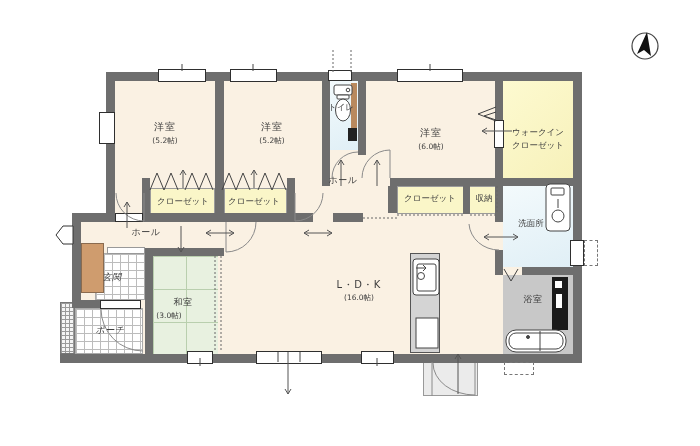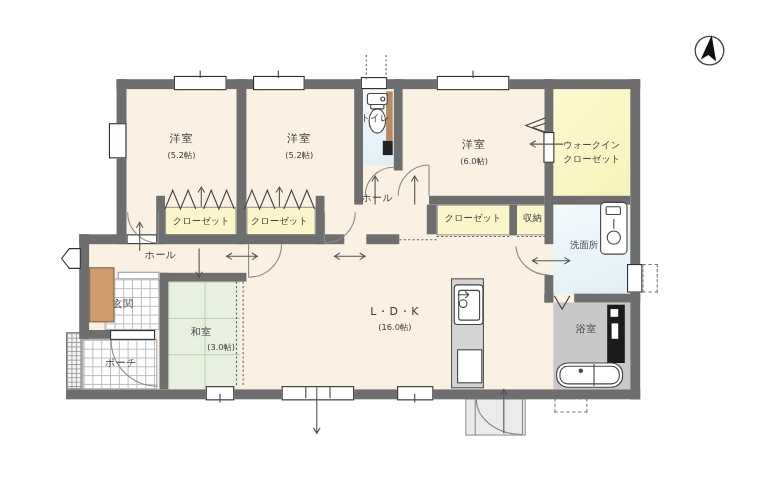--- a/index.html
+++ b/index.html
@@ -206,21 +206,21 @@
   <div class="lbl s8" style="left:538px;top:133px;">ウォークイン</div>
   <div class="lbl s8" style="left:538px;top:146px;">クローゼット</div>
   <div class="lbl s8" style="left:341px;top:108px;">トイレ</div>
   <div class="lbl s9" style="left:343px;top:181px;">ホール</div>
   <div class="lbl s8" style="left:183px;top:202px;">クローゼット</div>
   <div class="lbl s8" style="left:254px;top:202px;">クローゼット</div>
   <div class="lbl s8" style="left:430px;top:199px;">クローゼット</div>
   <div class="lbl s8" style="left:484px;top:199px;">収納</div>
   <div class="lbl s8" style="left:531px;top:224px;">洗面所</div>
   <div class="lbl s9" style="left:146px;top:233px;">ホール</div>
-  <div class="lbl s9" style="left:112px;top:278px;">玄関</div>
+  <div class="lbl s9" style="left:112px;top:278px;font-style:italic;">玄関</div>
   <div class="lbl s9" style="left:183px;top:303px;">和室</div>
-  <div class="lbl s7" style="left:201px;top:316px;">(3.0帖)</div>
+  <div class="lbl s7" style="left:169px;top:316px;">(3.0帖)</div>
   <div class="lbl s10" style="left:359px;top:285px;">L・D・K</div>
   <div class="lbl s7" style="left:359px;top:298px;">(16.0帖)</div>
   <div class="lbl s9" style="left:533px;top:300px;">浴室</div>
-  <div class="lbl s9" style="left:110px;top:331px;">ポーチ</div>
+  <div class="lbl s9" style="left:110px;top:331px;font-style:italic;">ポーチ</div>
 
 </div>
 
 </body></html>

